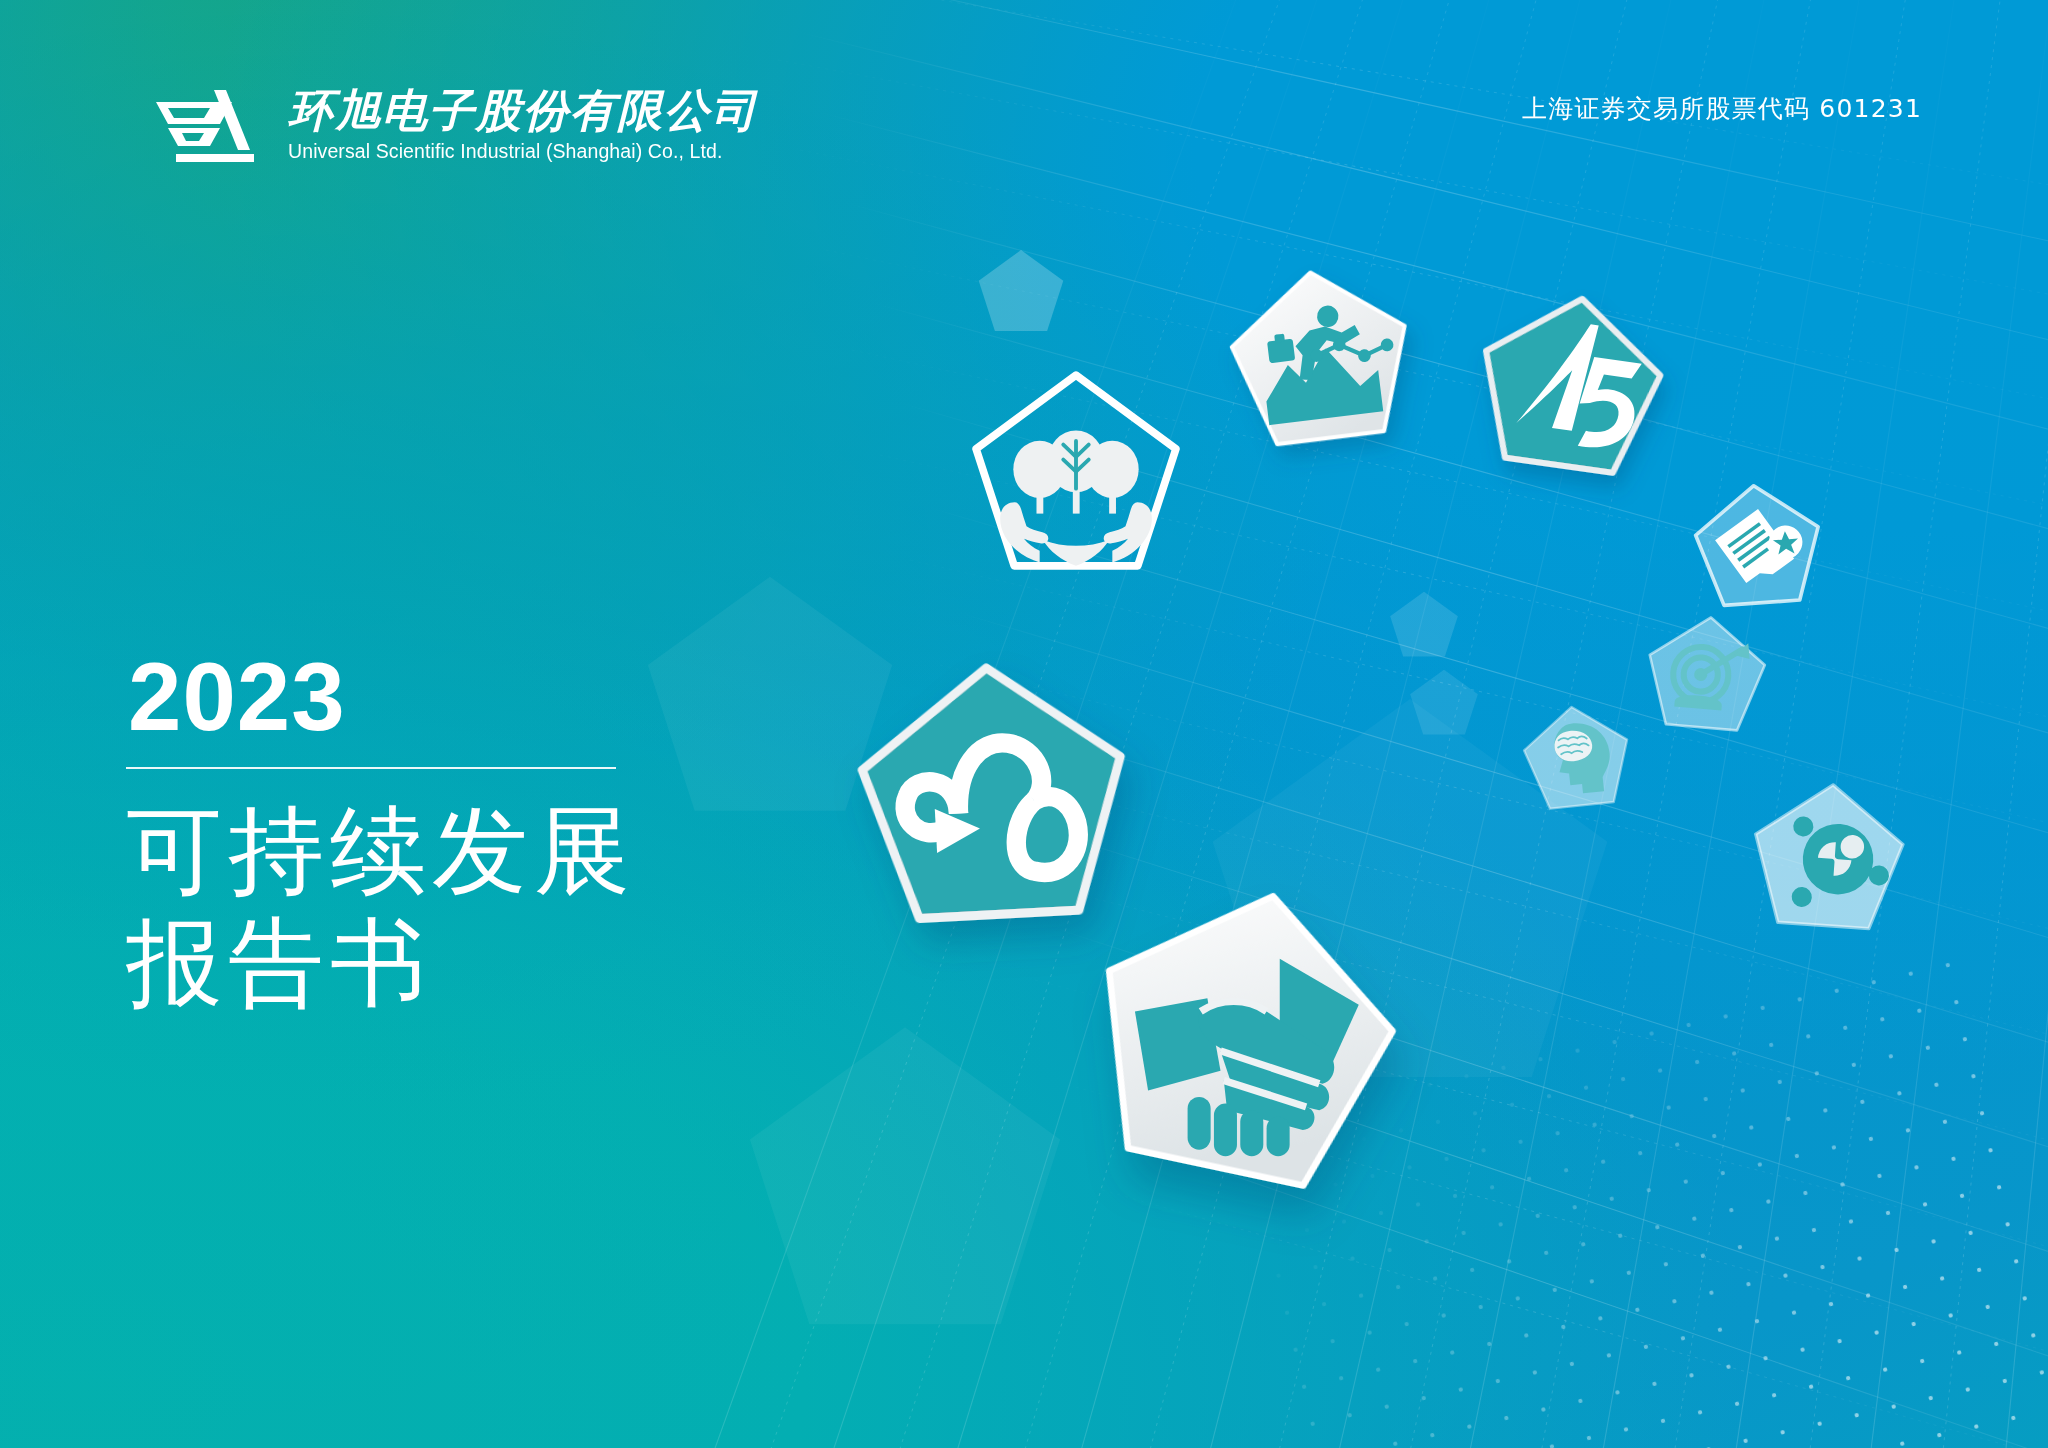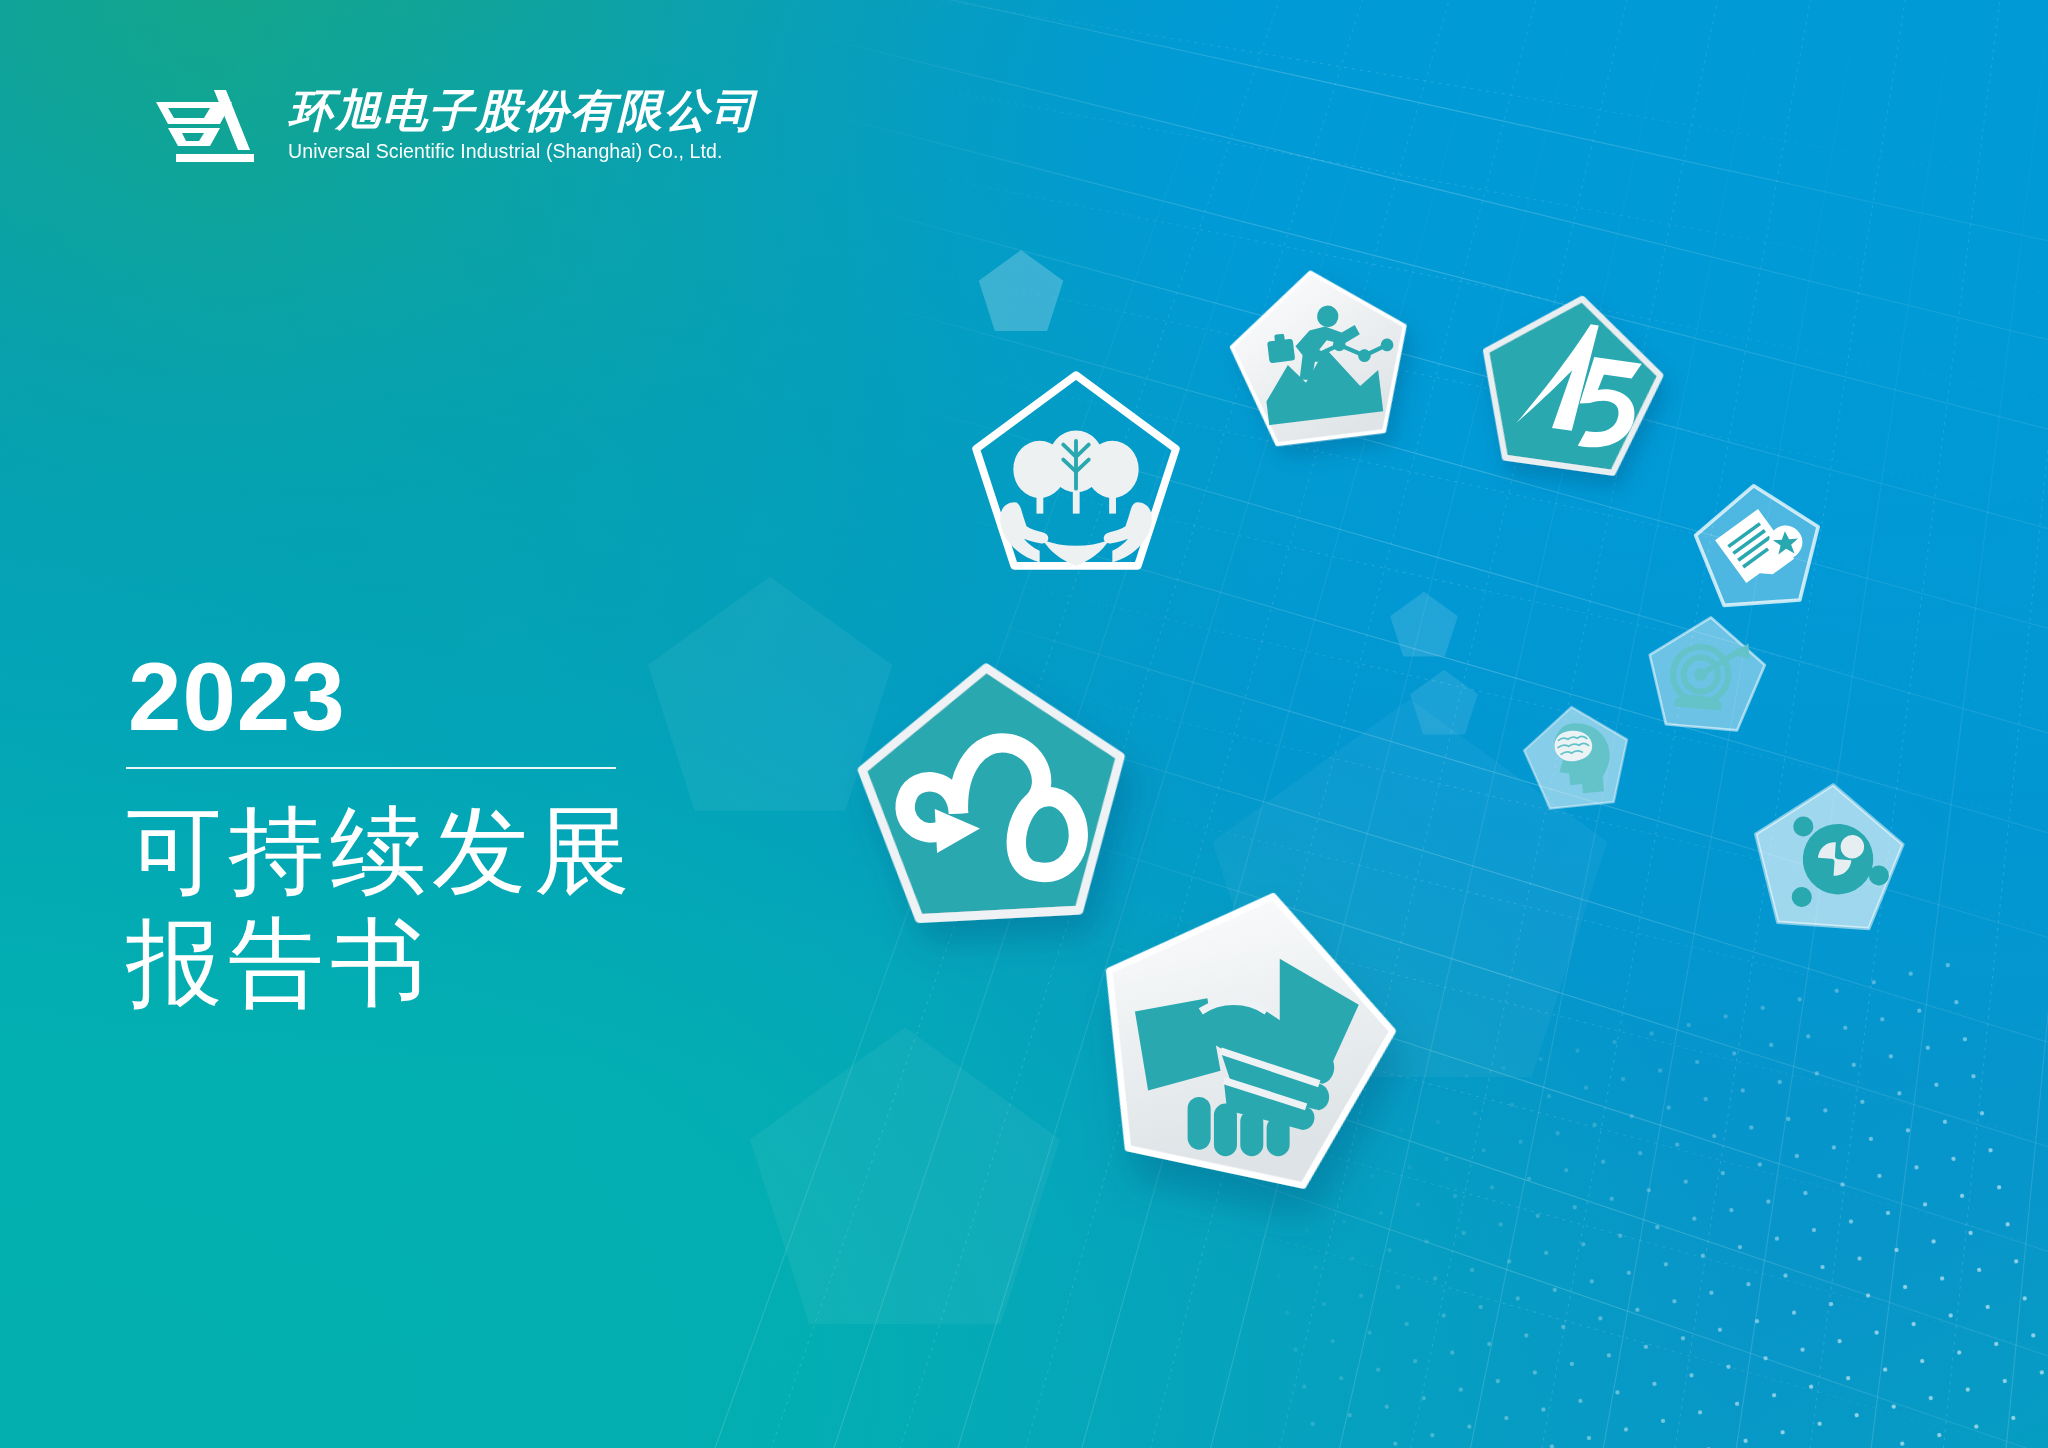--- a/index.html
+++ b/index.html
@@ -212,20 +212,21 @@
           <text x="62" y="50" font-family="Liberation Sans, sans-serif" font-size="0" opacity="0">USI</text>
         </g>
       </svg>
 
       <div class="logo-text">
         <span class="logo-cn">环旭电子股份有限公司</span>
         <span class="logo-en">Universal Scientific Industrial (Shanghai) Co., Ltd.</span>
       </div>
     </div>
 
+    <div class="stock-code">上海证券交易所股票代码 601231</div>
   </div>
 
   <div class="title-block">
     <div class="title-year">2023</div>
     <div class="title-rule"></div>
     <div class="title-main">可持续发展
 报告书</div>
   </div>
 
   <div class="badge" style="left:962px;top:366px;width:228px;height:218px;">

